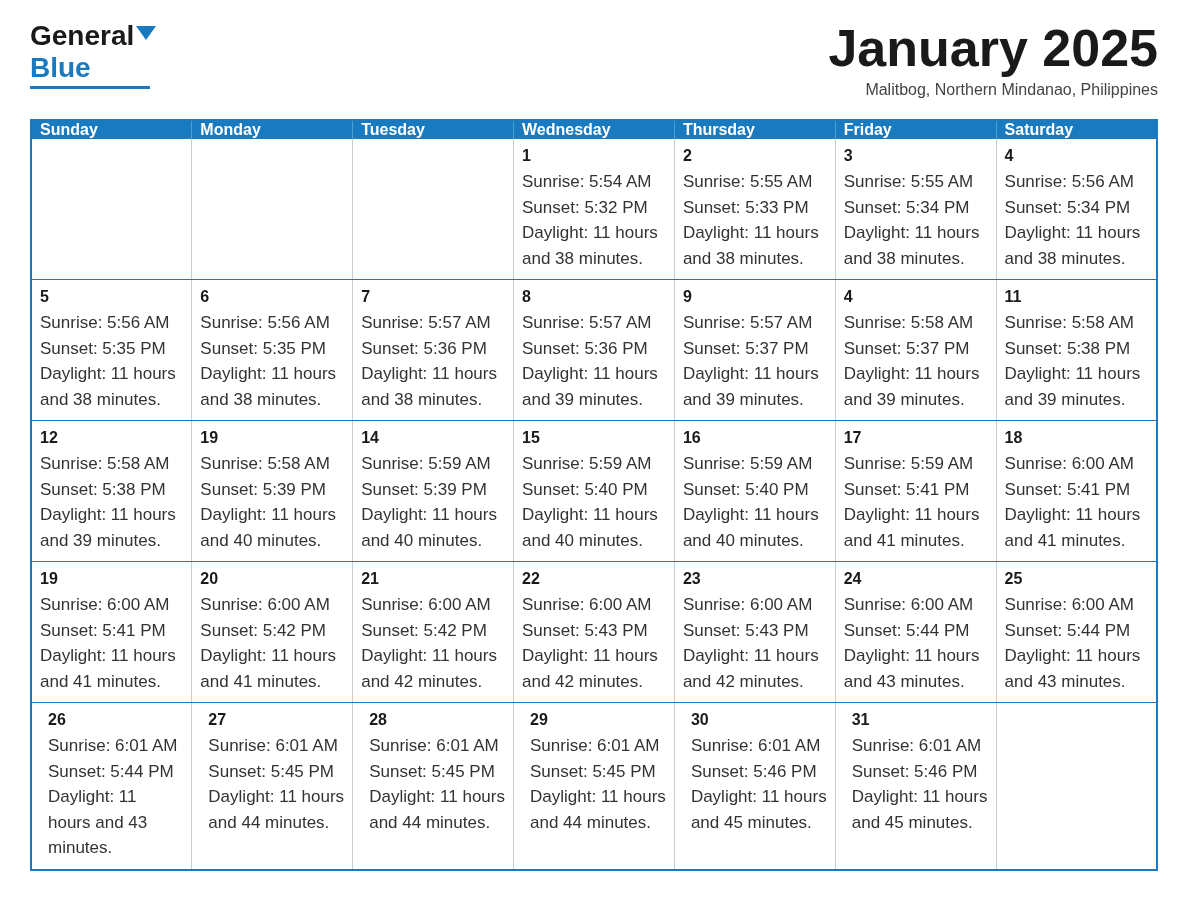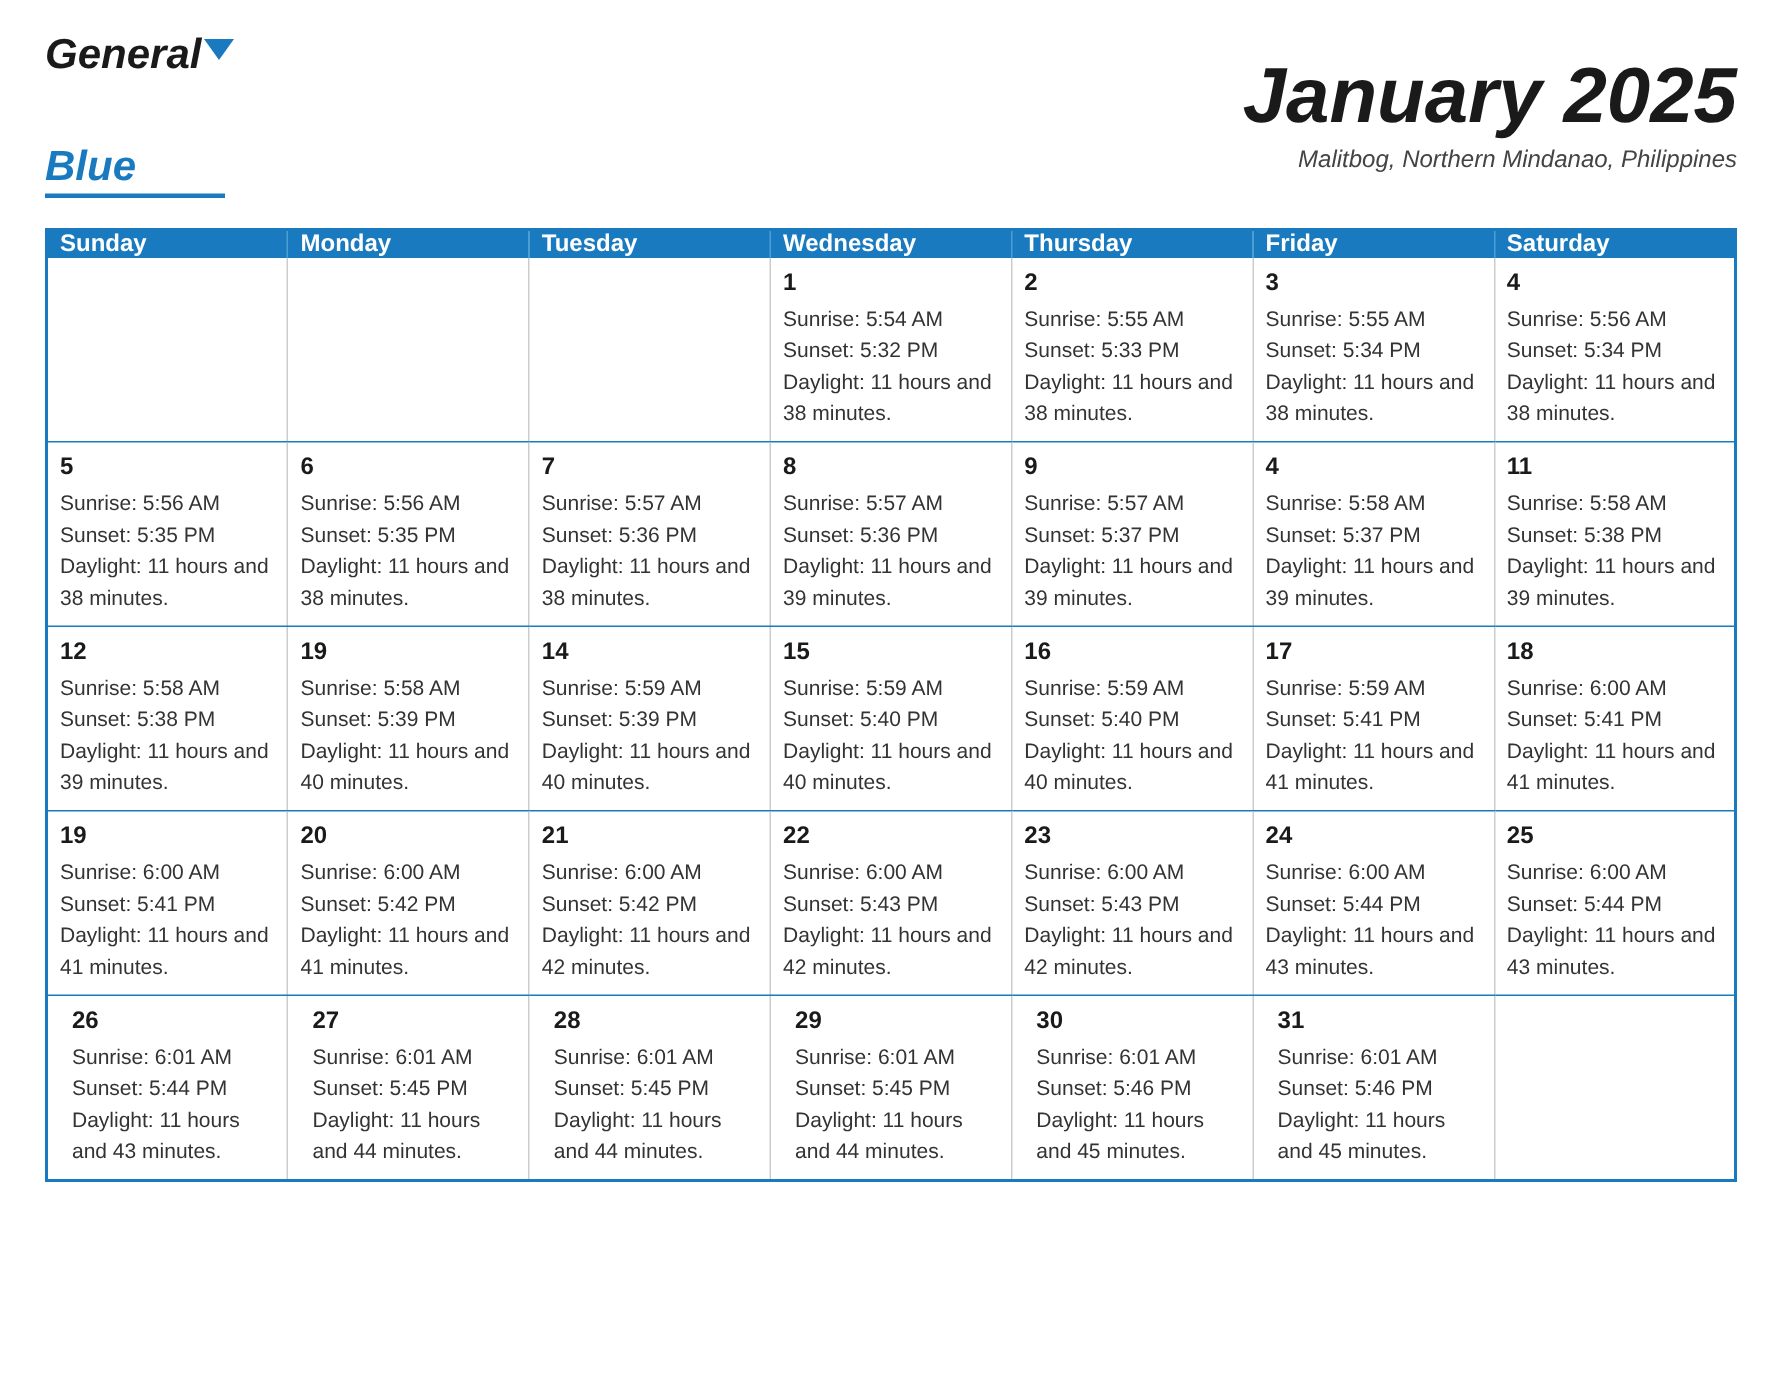--- a/index.html
+++ b/index.html
@@ -7,23 +7,22 @@
       font-family: Arial, sans-serif;
       background: #fff;
       color: #333;
       width: 1188px;
       min-height: 918px;
       padding: 20px 30px;
     }
     .header {
       display: flex;
       justify-content: space-between;
-      align-items: center;
+      align-items: flex-start;
       margin-bottom: 20px;
-      font-style: italic;
     }
     .logo {
       display: flex;
       flex-direction: column;
       align-items: flex-start;
     }
     .logo-triangle {
       display: inline-block;
       width: 0;
       height: 0;
@@ -88,42 +87,42 @@
       border-bottom: none;
       padding-left: 16px;
     }
     .day-number {
       font-size: 16px;
       font-weight: bold;
       color: #1a1a1a;
       margin-bottom: 4px;
     }
     .day-info {
-      font-size: 14px;
+      font-size: 17px;
       color: #333;
       line-height: 1.5;
     }
     .empty-cell {
       background: #fff;
     }
     .logo-first-line {
       display: flex;
       align-items: center;
     }
   </style>
 </head>
 <body>
 
 <div class="header">
   <div class="logo">
     <div class="logo-first-line">
       <span style="font-size:28px;font-weight:bold;color:#1a1a1a;">General</span>
       <span class="logo-triangle"></span>
     </div>
-    <span style="font-size:28px;font-weight:bold;color:#1a7abf;margin-top:43px;">Blue</span>
+    <span style="font-size:28px;font-weight:bold;color:#1a7abf;">Blue</span>
     <div class="logo-line"></div>
   </div>
   <div class="title-section">
     <div class="month-title">January 2025</div>
     <div class="location-title">Malitbog, Northern Mindanao, Philippines</div>
   </div>
 </div>
 
 <table class="calendar">
   <thead>

